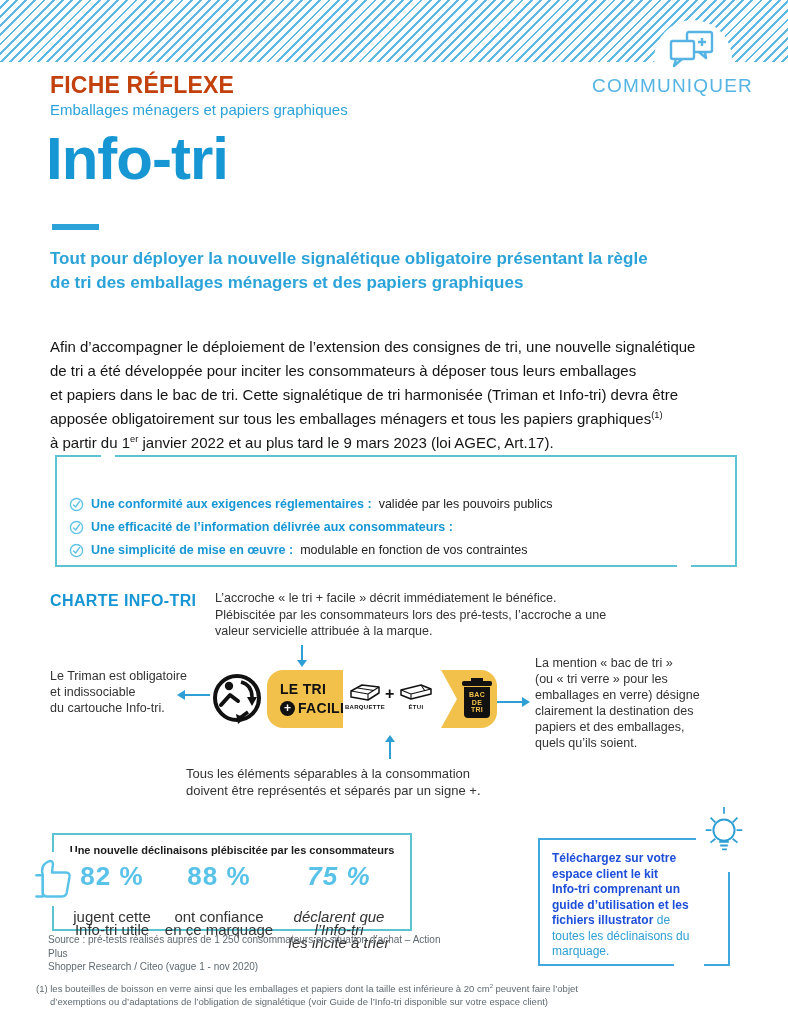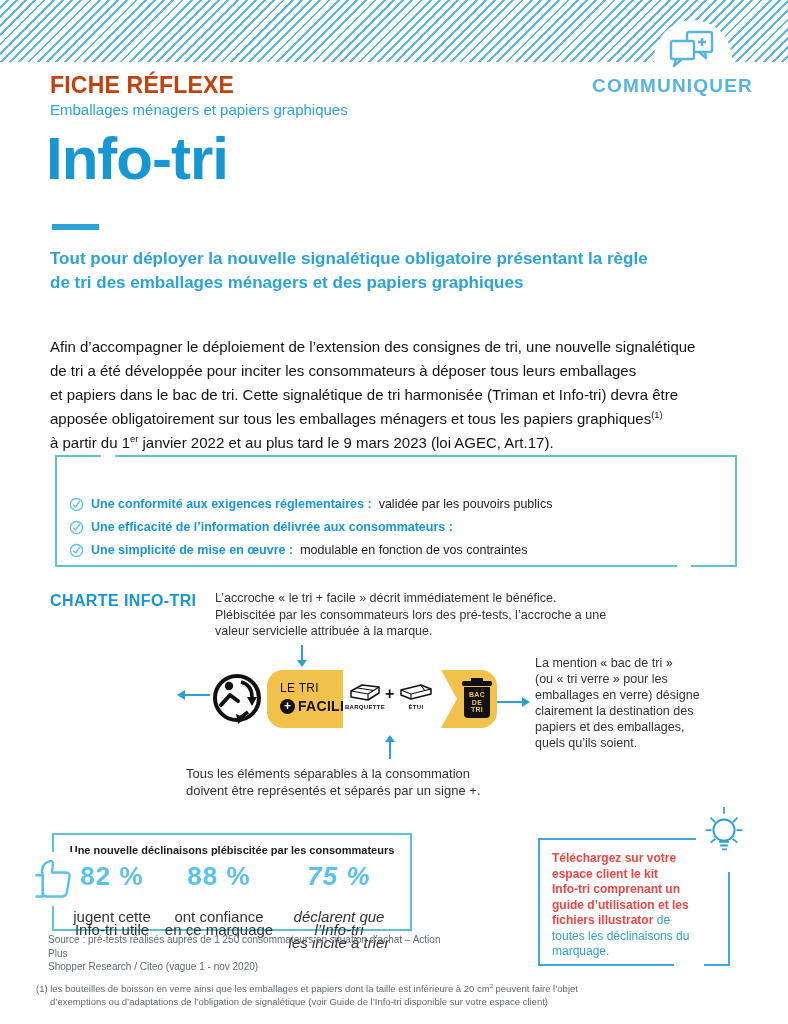--- a/index.html
+++ b/index.html
@@ -5,21 +5,21 @@
   html,body{margin:0;padding:0;background:#fff;}
   .page{position:relative;width:788px;height:1024px;background:#fff;overflow:hidden;
         font-family:"Liberation Sans", sans-serif;color:#1b1b1b;}
   .abs{position:absolute;}
 
   
   .band{position:absolute;top:0;left:0;width:788px;height:62px;
         background:repeating-linear-gradient(135deg,#ffffff 0 4.5px,#5cb9e4 4.5px 6.5px);}
   .band-notch{position:absolute;top:20px;left:654px;width:78px;height:78px;border-radius:50%;background:#fff;}
   .communiquer{position:absolute;top:75px;left:592px;width:160px;text-align:right;
-        font-size:19px;font-weight:bold;letter-spacing:1.2px;color:#55b4e3;}
+        font-size:19px;font-weight:normal;letter-spacing:1.2px;color:#55b4e3;}
 
   
   .kicker{position:absolute;left:50px;top:72px;font-size:23px;font-weight:bold;color:#c2410c;letter-spacing:.2px;}
   .tagline{position:absolute;left:50px;top:101px;font-size:15px;color:#2ba3d9;}
   .title{position:absolute;left:46px;top:124px;font-size:60px;font-weight:bold;color:#1796d4;letter-spacing:-1px;}
   .dash{position:absolute;left:52px;top:224px;width:47px;height:6px;background:#2ba3d9;}
   .subtitle{position:absolute;left:50px;top:247px;width:700px;font-size:17px;font-weight:bold;
         color:#2ba3d9;line-height:1.4;white-space:pre-line;}
 
   
@@ -58,21 +58,21 @@
   .arrow-left::before{content:"";position:absolute;left:-8px;top:-4px;border:5px solid transparent;border-right:8px solid #2e9fd4;}
   .arrow-right{position:absolute;left:497px;top:701px;width:30px;height:2px;}
   .arrow-right::after{content:"";position:absolute;right:-8px;top:-4px;border:5px solid transparent;border-left:8px solid #2e9fd4;}
 
   
   .triman{position:absolute;left:211px;top:669px;}
   .cartouche{position:absolute;left:267px;top:670px;width:230px;height:58px;background:#f2c14b;border-radius:16px;}
   .cart-white{position:absolute;left:76px;top:0;width:114px;height:58px;background:#fff;
         clip-path:polygon(0 0,86% 0,100% 50%,86% 100%,0 100%);}
   .letri{position:absolute;left:13px;top:11px;color:#111;}
-  .letri-l1{font-size:12px;font-weight:400;letter-spacing:.3px;}
+  .letri-l1{font-size:14px;font-weight:700;letter-spacing:.3px;}
   .letri-l2{display:flex;align-items:center;gap:3px;margin-top:3px;}
   .plus-circle{width:15px;height:15px;border-radius:50%;background:#111;color:#fff;
         font-size:12px;line-height:15px;text-align:center;font-weight:bold;}
   .letri-facile{font-size:14px;font-weight:900;letter-spacing:.3px;}
   .cw-item{position:absolute;top:12px;}
   .cw-barquette{left:6px;}
   .cw-plus{position:absolute;left:42px;top:15px;font-size:16px;font-weight:900;color:#111;}
   .cw-etui{left:56px;}
   .cw-label{position:absolute;top:34px;font-size:6px;font-weight:bold;color:#111;letter-spacing:.3px;text-align:center;}
   .cw-label1{left:0;width:44px;}
@@ -95,21 +95,21 @@
   .thumb{position:absolute;left:26px;top:852px;width:52px;height:54px;background:#fff;display:flex;align-items:center;justify-content:center;}
   .source{position:absolute;left:48px;top:933px;width:400px;font-size:10px;line-height:13.5px;
         color:#5f6a72;white-space:pre-line;}
 
   
   .dl-box{position:absolute;left:538px;top:838px;width:188px;height:124px;border:2px solid #3fa9df;}
   .dl-gap-top{position:absolute;top:-2px;right:2px;width:30px;height:2px;background:#fff;}
   .dl-gap-right{position:absolute;right:-2px;top:-2px;width:2px;height:34px;background:#fff;}
   .dl-gap-bottom{position:absolute;bottom:-2px;right:24px;width:30px;height:2px;background:#fff;}
   .dl-text{position:absolute;left:12px;top:11px;width:162px;font-size:12px;line-height:15.5px;white-space:pre-line;}
-  .dl-bold{font-weight:bold;color:#ef4444;margin-top:48px;}
+  .dl-bold{font-weight:bold;color:#1d4ed8;margin-top:48px;}
   .dl-rest{color:#2e9fd4;}
   .bulb{position:absolute;left:698px;top:804px;}
 
   
   .footnote{position:absolute;left:36px;top:972px;width:530px;font-size:9.5px;line-height:13px;color:#5f6a72;
         white-space:pre-line;padding-left:14px;text-indent:-14px;}
 </style>
 </head>
 <body>
 
@@ -180,20 +180,23 @@
   <div class="charte-heading">CHARTE INFO-TRI</div>
   <div class="charte-intro">L’accroche « le tri + facile » décrit immédiatement le bénéfice.
 Plébiscitée par les consommateurs lors des pré-tests, l’accroche a une
 valeur servicielle attribuée à la marque.</div>
 
   <div class="arrow arrow-down"></div>
   <div class="arrow arrow-up"></div>
   <div class="arrow arrow-left"></div>
   <div class="arrow arrow-right"></div>
 
+  <div class="note left-note">Le Triman est obligatoire
+et indissociable
+du cartouche Info-tri.</div>
   <div class="note right-note">La mention « bac de tri »
 (ou « tri verre » pour les
 emballages en verre) désigne
 clairement la destination des
 papiers et des emballages,
 quels qu’ils soient.</div>
   <div class="bottom-note">Tous les éléments séparables à la consommation
 doivent être représentés et séparés par un signe +.</div>
 
   <div class="triman">

